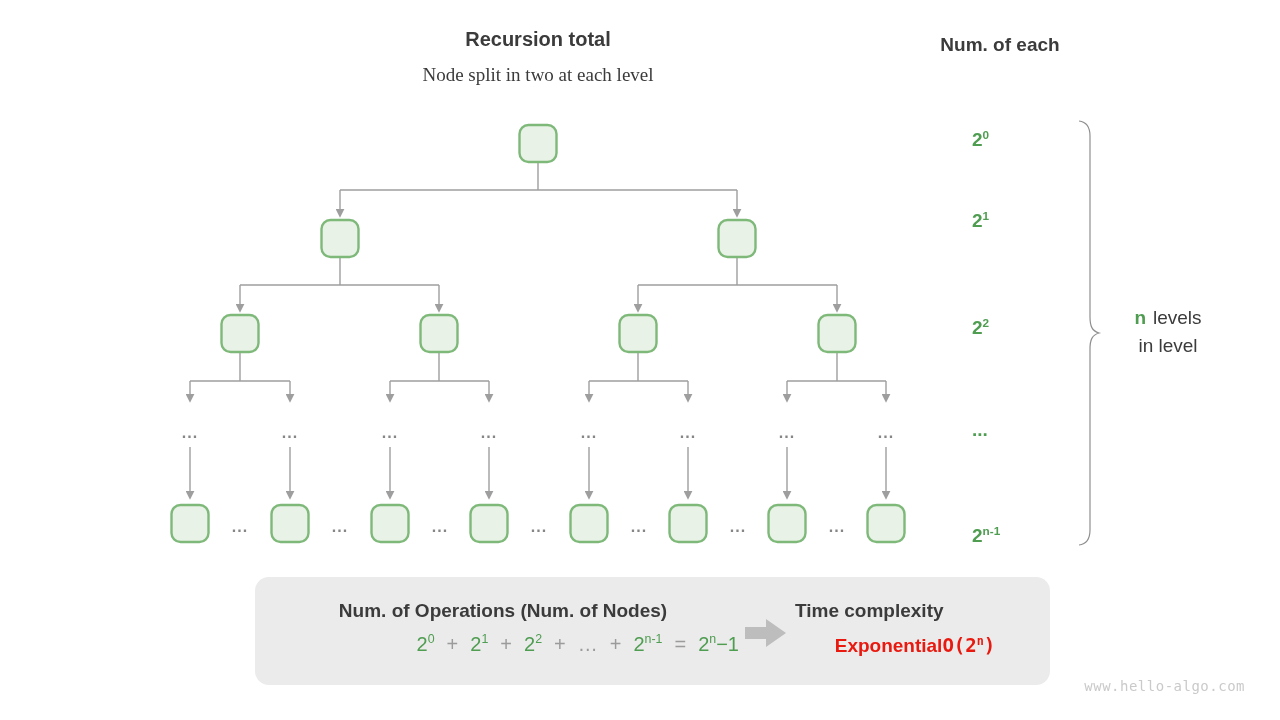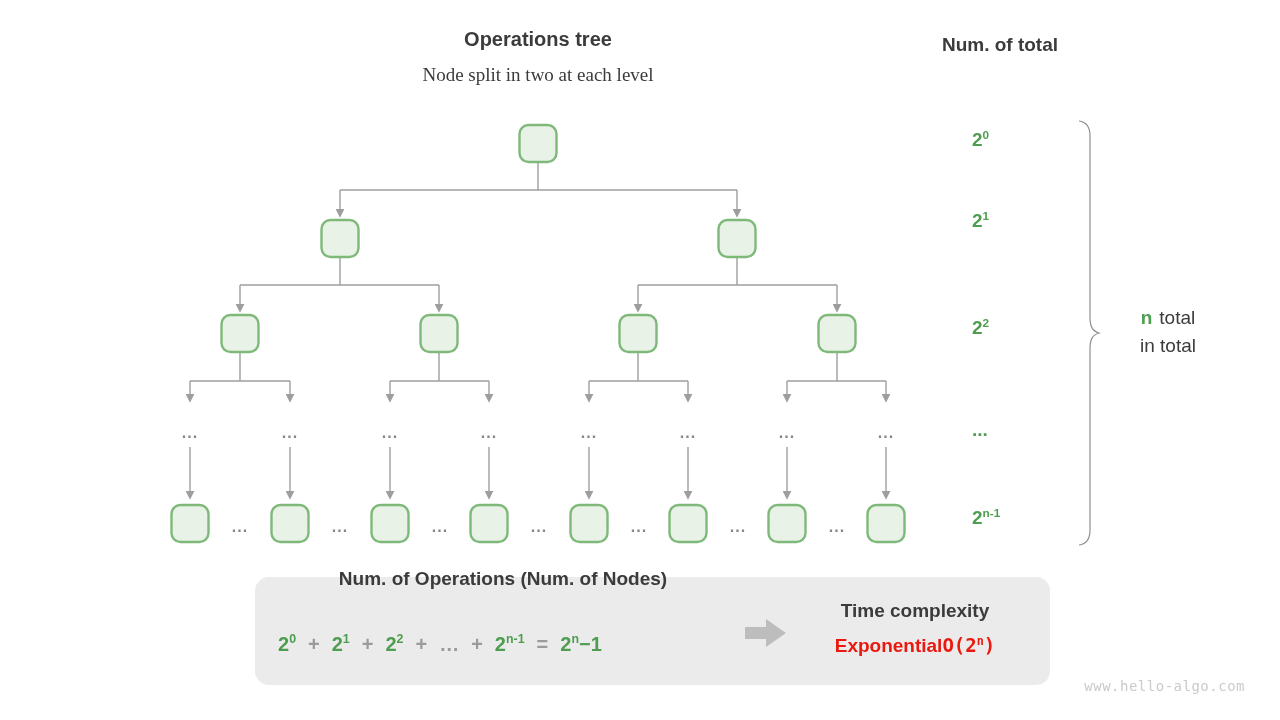--- a/index.html
+++ b/index.html
@@ -28,29 +28,29 @@
   .n-note { left: 1100px; top: 304px; width: 136px; text-align: center;
             font-size: 19px; color: var(--dark-text); line-height: 28px; z-index: 3; }
   .n-note .n { color: var(--green-text); font-weight: 700; margin-right: 7px; }
 
   .tree-dots { width: 40px; text-align: center; font-size: 16px; font-weight: 700;
                color: var(--dots-gray); letter-spacing: 1px; z-index: 3; }
 
   
   .gray-box { left: 255px; top: 577px; width: 795px; height: 108px;
               background: var(--box-bg); border-radius: 14px; z-index: 1; }
-  .ops-title { left: 278px; top: 568px; width: 450px; text-align: center;
+  .ops-title { left: 278px; top: 600px; width: 450px; text-align: center;
                font-size: 19px; font-weight: 700; color: var(--dark-text); z-index: 3; }
-  .formula  { left: 272px; top: 633px; width: 450px; text-align: left;
-              font-size: 20px; font-weight: 700; z-index: 3; }
+  .formula  { left: 295px; top: 633px; width: 450px; text-align: right;
+              font-size: 20px; font-weight: 400; z-index: 3; }
   .seg { margin: 0 6px; }
   .seg.green { color: var(--green-text); }
   .seg.gray  { color: var(--gray-operator); }
 
-  .time-title { left: 795px; top: 600px; width: 240px; text-align: center;
+  .time-title { left: 795px; top: 600px; width: 240px; text-align: left;
                 font-size: 19px; font-weight: 700; color: var(--dark-text); z-index: 3; }
   .complexity { left: 795px; top: 634px; width: 240px; text-align: center;
                 font-size: 19px; font-weight: 700; color: var(--red-text); z-index: 3; }
   .complexity .big-o { font-family: "DejaVu Sans Mono", monospace; }
 
   .watermark { right: 35px; top: 678px;
                font-family: "DejaVu Sans Mono", monospace; font-size: 14px;
                color: var(--watermark-gray); letter-spacing: 0.5px; z-index: 3; }
 
   
@@ -58,35 +58,35 @@
   .node       { fill: var(--node-fill); stroke: var(--node-border); stroke-width: 2.4; }
   .connector  { stroke: var(--line-gray); stroke-width: 1.4; fill: none; }
   .arrow-line { stroke: var(--line-gray); stroke-width: 1.4; }
   .arrow-head { fill: var(--line-gray); }
   .brace      { stroke: var(--brace-gray); stroke-width: 1.2; fill: none; }
   .block-arrow{ fill: var(--block-arrow); }
 </style>
 </head>
 <body>
 
-<div class="abs title">Operations tree</div>
+<div class="abs title">Recursion total</div>
 <div class="abs subtitle">Node split in two at each level</div>
 <div class="abs right-header">
-  <div>Num. of total</div>
+  <div>Num. of each</div>
 </div>
 
 <div class="lvl-label" style="top:129px"><span>2</span><sup>0</sup></div>
 <div class="lvl-label" style="top:210px"><span>2</span><sup>1</sup></div>
 <div class="lvl-label" style="top:317px"><span>2</span><sup>2</sup></div>
 <div class="lvl-label" style="top:419px"><span>...</span><sup></sup></div>
-<div class="lvl-label" style="top:507px"><span>2</span><sup>n-1</sup></div>
+<div class="lvl-label" style="top:525px"><span>2</span><sup>n-1</sup></div>
 
 <div class="abs n-note">
-  <div><span class="n">n</span><span>total</span></div>
-  <div>in total</div>
+  <div><span class="n">n</span><span>levels</span></div>
+  <div>in level</div>
 </div>
 
 <div>
     <div class="abs tree-dots" style="left: 170px; top: 424px;">...</div>
     <div class="abs tree-dots" style="left: 270px; top: 424px;">...</div>
     <div class="abs tree-dots" style="left: 370px; top: 424px;">...</div>
     <div class="abs tree-dots" style="left: 469px; top: 424px;">...</div>
     <div class="abs tree-dots" style="left: 569px; top: 424px;">...</div>
     <div class="abs tree-dots" style="left: 668px; top: 424px;">...</div>
     <div class="abs tree-dots" style="left: 767px; top: 424px;">...</div>

